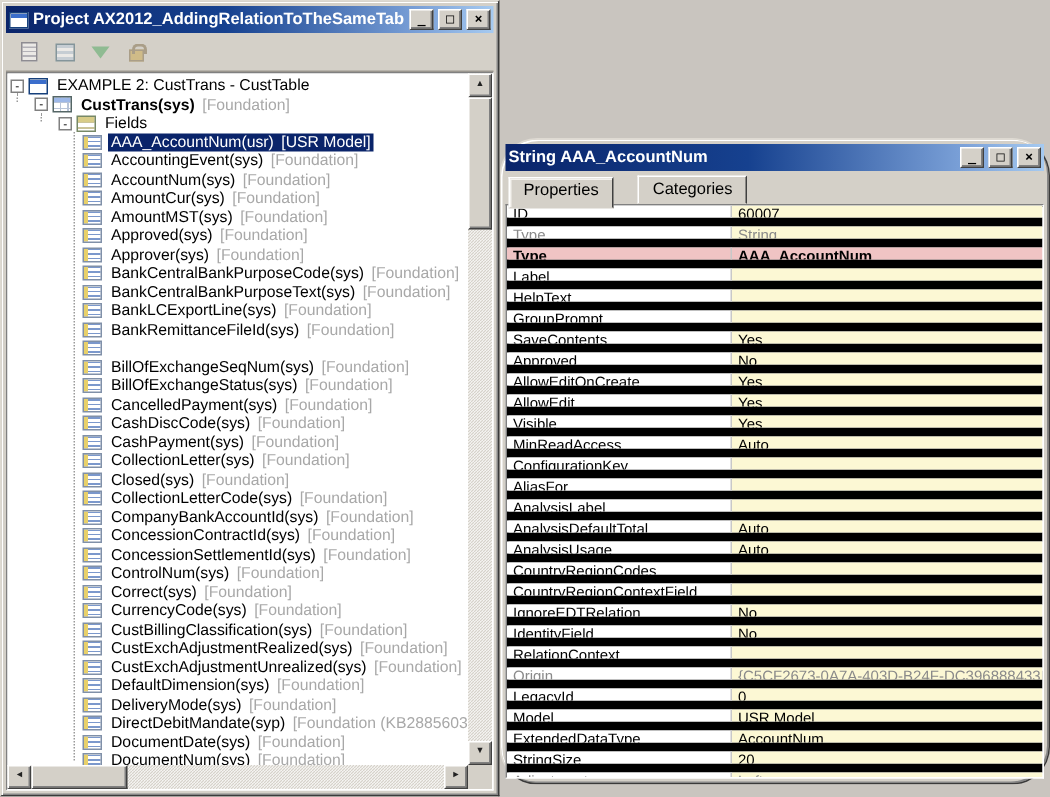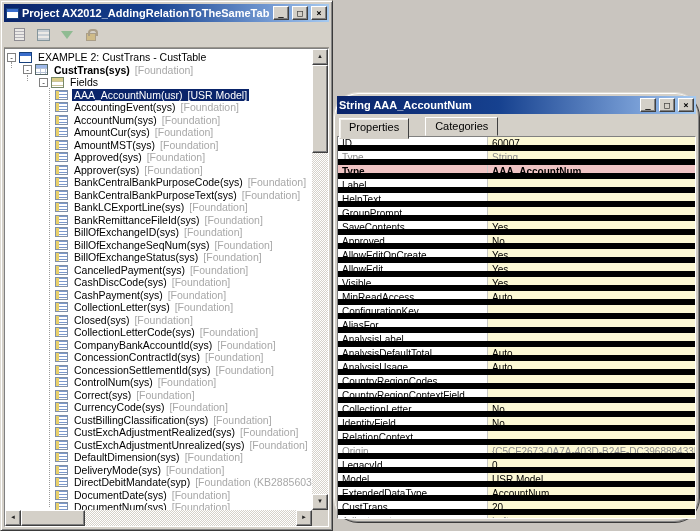--- a/index.html
+++ b/index.html
@@ -225,21 +225,20 @@
     <span class="tlabelwrap"><span>BankLCExportLine(sys)</span><span class="ttag">[Foundation]</span></span>
   </div>
           <div class="trow">
     <span class="tindent3"></span>
     <span class="ticon icon-field"></span>
     <span class="tlabelwrap"><span>BankRemittanceFileId(sys)</span><span class="ttag">[Foundation]</span></span>
   </div>
           <div class="trow">
     <span class="tindent3"></span>
     <span class="ticon icon-field"></span>
-    <span class="tlabelwrap"><span>BillOfExchangeID(sys)</span><span class="ttag">[Foundation]</span></span>
   </div>
           <div class="trow">
     <span class="tindent3"></span>
     <span class="ticon icon-field"></span>
     <span class="tlabelwrap"><span>BillOfExchangeSeqNum(sys)</span><span class="ttag">[Foundation]</span></span>
   </div>
           <div class="trow">
     <span class="tindent3"></span>
     <span class="ticon icon-field"></span>
     <span class="tlabelwrap"><span>BillOfExchangeStatus(sys)</span><span class="ttag">[Foundation]</span></span>
@@ -450,21 +449,21 @@
   </div>
       <div class="prow">
     <div class="pname">CountryRegionCodes</div>
     <div class="pval"></div>
   </div>
       <div class="prow">
     <div class="pname">CountryRegionContextField</div>
     <div class="pval"></div>
   </div>
       <div class="prow">
-    <div class="pname">CollectionLetter</div>
+    <div class="pname">IgnoreEDTRelation</div>
     <div class="pval">No</div>
   </div>
       <div class="prow">
     <div class="pname">IdentityField</div>
     <div class="pval">No</div>
   </div>
       <div class="prow">
     <div class="pname">RelationContext</div>
     <div class="pval"></div>
   </div>
@@ -478,21 +477,21 @@
   </div>
       <div class="prow">
     <div class="pname">Model</div>
     <div class="pval">USR Model</div>
   </div>
       <div class="prow bold">
     <div class="pname">ExtendedDataType</div>
     <div class="pval">AccountNum</div>
   </div>
       <div class="prow">
-    <div class="pname">CustTrans</div>
+    <div class="pname">StringSize</div>
     <div class="pval">20</div>
   </div>
       <div class="prow gray">
     <div class="pname">Adjustment</div>
     <div class="pval">Left</div>
   </div>
     </div>
 </div>
 
 </body></html>

